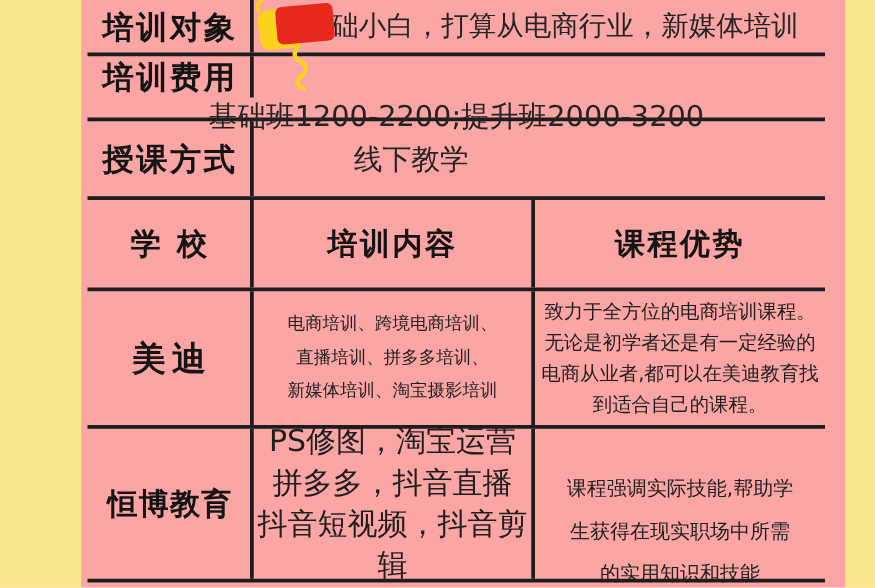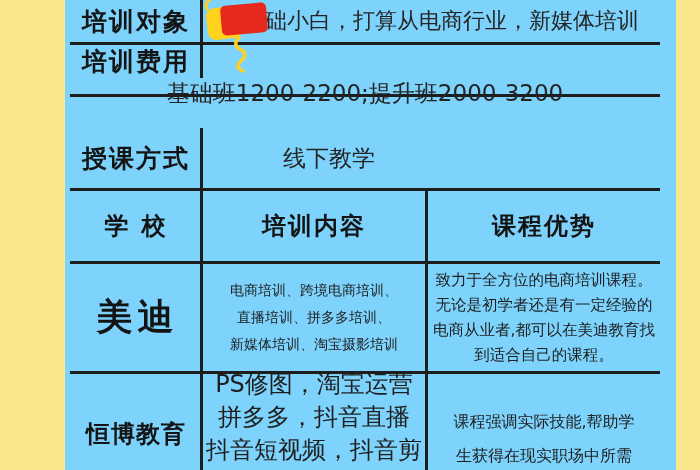--- a/index.html
+++ b/index.html
@@ -1,35 +1,35 @@
 <!DOCTYPE html>
 <html><head>
 <meta charset="utf-8">
 <style>
   * { margin:0; padding:0; box-sizing:border-box; }
   html,body { width:700px; height:470px; overflow:hidden; background:#fdfdfd;
               font-family:"DejaVu Sans", sans-serif; }
-  .canvas { position:absolute; left:0; top:0; width:700px; height:470px; background:#7dd3fc; }
+  .canvas { position:absolute; left:0; top:0; width:700px; height:470px; background:#fca5a5; }
 
   .side { position:absolute; top:0; height:470px; background:#f8e78c; }
   .side.left  { left:0; width:65px; }
   .side.right { left:676px; width:24px; }
 
   .tbl { position:absolute; left:70px; top:0; width:590px; color:#1e1e1e; }
   .row { display:flex; width:590px; border-bottom:3px solid #1d1d1d; }
-  .r1 { height:45px; } .r2 { height:52px;flex-direction:column; } .r3 { height:63px;margin-top:31px; }
+  .r1 { height:45px; } .r2 { height:52px;flex-direction:column; } .r3 { height:63px; }
   .r4 { height:73px;font-family:Liberation Serif, serif; } .r5 { height:110px; } .r6 { height:123px; }
 
   .cell { display:flex; align-items:center; justify-content:center; }
   .label { width:133px; border-right:3px solid #1d1d1d; flex-shrink:0;
            font-weight:900; font-size:25px; letter-spacing:2px; padding-left:2px;
            color:#141414; text-align:center; }
   .label.big4 { font-size:24px; letter-spacing:1px; }
   .label.wide { letter-spacing:13px; padding-left:13px; }
-  .label.school-name { font-size:36px; letter-spacing:5px; padding-left:5px; }
+  .label.school-name { font-size:27px; letter-spacing:5px; padding-left:5px; }
 
   .content { flex:1; font-size:23px; color:#242424; }
   .c1 { position:relative; justify-content:flex-start; padding-left:62px; font-size:22px; }
   .c3 { justify-content:flex-start; padding-left:80px; }
 
   .mid { width:225px; border-right:3px solid #1d1d1d; flex-shrink:0;
          text-align:center; white-space:pre-line; }
   .adv { flex:1; text-align:center; white-space:pre-line; }
   .r4 .mid, .r4 .adv { font-weight:900; font-size:24px; letter-spacing:2px; color:#141414;
                        white-space:normal; }

